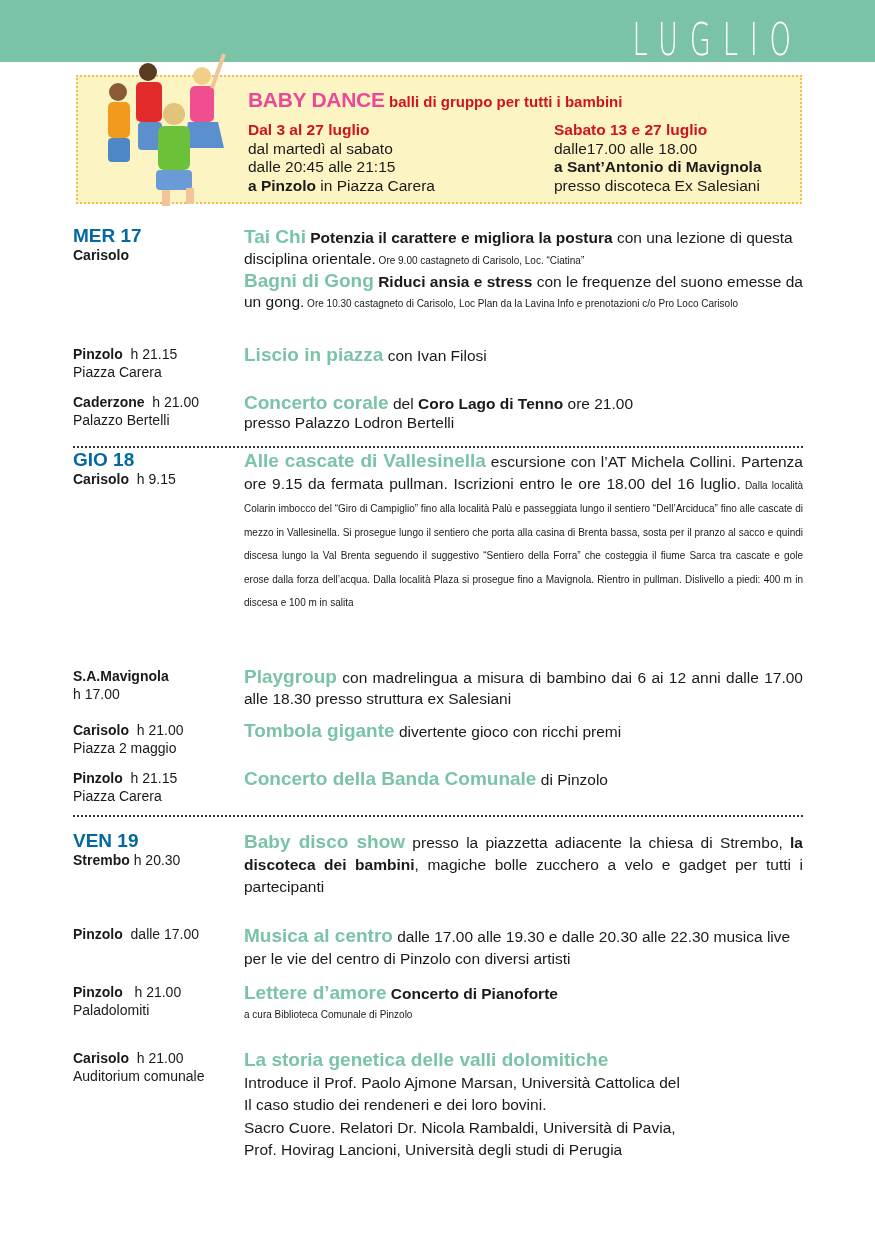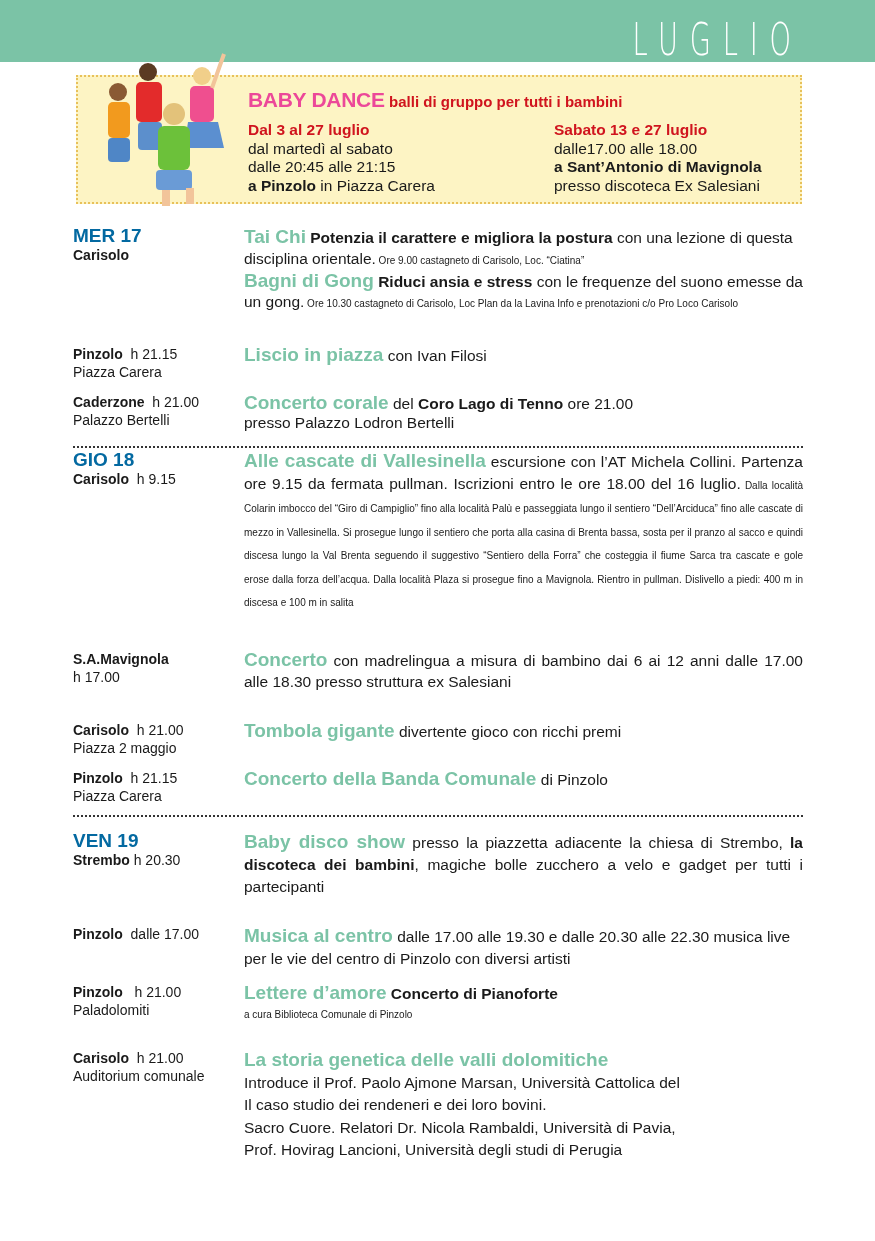--- a/index.html
+++ b/index.html
@@ -123,27 +123,27 @@
 <div class="row" style="top:450px;height:180px;">
   <div class="left">
     <span class="day">GIO 18</span>
     <b>Carisolo</b>&nbsp; <span>h 9.15</span>
   </div>
   <div class="right just" style="line-height:21.5px;">
     <span class="ev">Alle cascate di Vallesinella</span><span> escursione con l’AT Michela Collini. Partenza ore 9.15 da fermata pullman. Iscrizioni entro le ore 18.00 del 16 luglio.</span><span class="sm"> Dalla località Colarin imbocco del “Giro di Campiglio” fino alla località Palù e passeggiata lungo il sentiero “Dell’Arciduca” fino alle cascate di mezzo in Vallesinella. Si prosegue lungo il sentiero che porta alla casina di Brenta bassa, sosta per il pranzo al sacco e quindi discesa lungo la Val Brenta seguendo il suggestivo “Sentiero della Forra” che costeggia il fiume Sarca tra cascate e gole erose dalla forza dell’acqua. Dalla località Plaza si prosegue fino a Mavignola. Rientro in pullman. Dislivello a piedi: 400 m in discesa e 100 m in salita</span>
   </div>
 </div>
 
-<div class="row" style="top:650px;height:45px;">
+<div class="row" style="top:667px;height:45px;">
   <div class="left">
     <b>S.A.Mavignola</b><br>
     <span>h 17.00</span>
   </div>
   <div class="right just">
-    <span class="ev">Concerto</span><span> con madrelingua a misura di bambino dai 6 ai 12 anni dalle 17.00 alle 18.30 presso struttura ex Salesiani</span>
+    <span class="ev">Playgroup</span><span> con madrelingua a misura di bambino dai 6 ai 12 anni dalle 17.00 alle 18.30 presso struttura ex Salesiani</span>
   </div>
 </div>
 
 <div class="row" style="top:721px;height:40px;">
   <div class="left">
     <b>Carisolo</b>&nbsp; <span>h 21.00</span><br>
     <span>Piazza 2 maggio</span>
   </div>
   <div class="right">
     <span class="ev">Tombola gigante</span><span> divertente gioco con ricchi premi</span>

